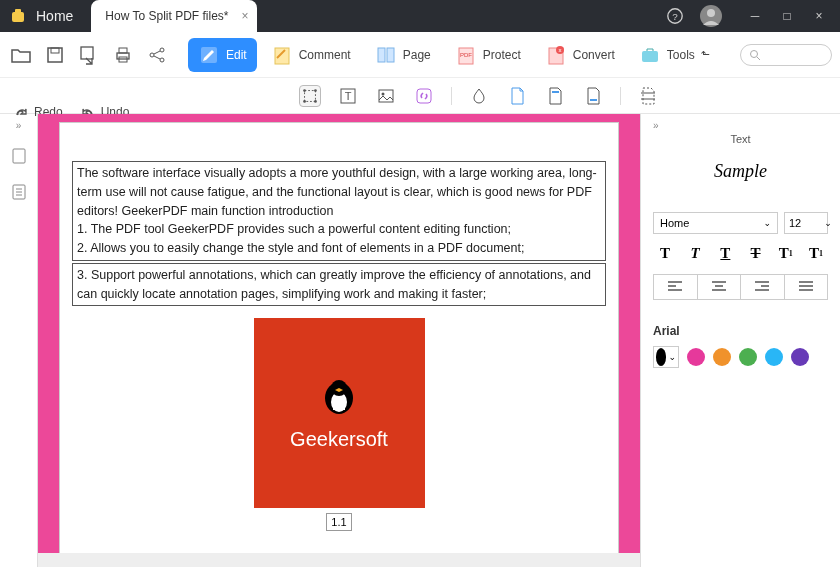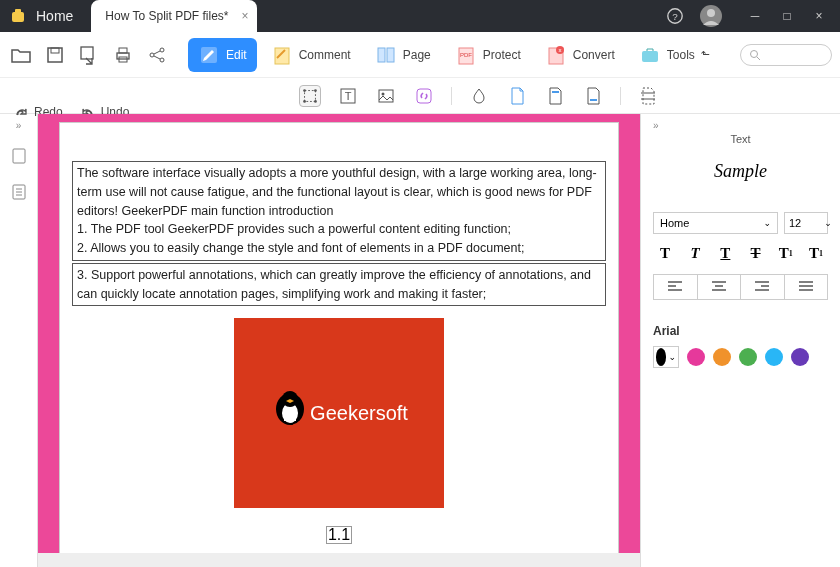--- a/index.html
+++ b/index.html
@@ -36,23 +36,23 @@
   .main { display:flex; height: calc(567px - 32px - 46px - 36px);}
   .left-rail { width: 38px; border-right: 1px solid #ddd; display:flex; flex-direction:column; align-items:center; padding-top:6px; gap:14px;}
   .lr-collapse { font-size:10px; color:#888;}
   .lr-ic { width:22px;height:22px;color:#777;display:flex;align-items:center;justify-content:center;}
   
   .doc-area { flex:1; background:#ec4899; position:relative; overflow:hidden; display:flex; flex-direction:column;}
   .doc-scroll { flex:1; overflow:auto; padding: 8px; }
   .page { background:#fff; border:1px solid #ccc; width: 560px; margin: 0 auto; padding: 38px 12px 12px 12px; min-height: 420px;}
   .textblock { border:1px solid #555; padding: 2px 4px; margin-bottom:2px; font-size:12.5px; line-height:1.5; color:#222;}
   .hscroll { height:14px; background:#eee;}
-  .logo-box { width:210px; height:190px; background:#d8381b; margin: 12px auto 18px auto; display:flex; flex-direction:row; align-items:center; justify-content:center; color:#fff;}
+  .logo-box { width:171px; height:190px; background:#d8381b; margin: 12px auto 5px auto; display:flex; flex-direction:column; align-items:center; justify-content:center; color:#fff;}
   .penguin { width:40px; height:40px; position:relative; margin-bottom:12px;}
-  .page-num { width:26px; height:18px; border:1px solid #999; display:flex;align-items:center;justify-content:center; margin: 4px auto 12px auto; font-size:16px;}
+  .page-num { width:26px; height:18px; border:1px solid #999; display:flex;align-items:center;justify-content:center; margin: 4px auto 12px auto; font-size:11px;}
   
   .right-panel { width:200px; border-left:1px solid #ddd; background:#fff; display:flex; flex-direction:column; padding: 6px 12px;}
   .rp-collapse { font-size:10px; color:#888; margin-bottom:2px;}
   .rp-title { font-size:11px; text-align:center; color:#555; margin-bottom:16px;}
   .sample-text { text-align:center; font-family: 'Times New Roman', serif; font-style:italic; font-size:18px; margin-bottom:30px;}
   .rp-section { font-size:12px; font-weight:bold; color:#333; margin-bottom:8px;}
   .font-row { display:flex; gap:6px; margin-bottom:8px;}
   .font-select { flex:1; height:22px; border:1px solid #ccc; display:flex; align-items:center; justify-content:space-between; padding:0 6px; font-size:11px;}
   .size-select { width:44px; height:22px; border:1px solid #ccc; display:flex;align-items:center;padding:0 4px;justify-content:space-between;font-size:11px;gap:23px;}
   .style-row { display:flex; justify-content:space-between; margin-bottom:10px;}

